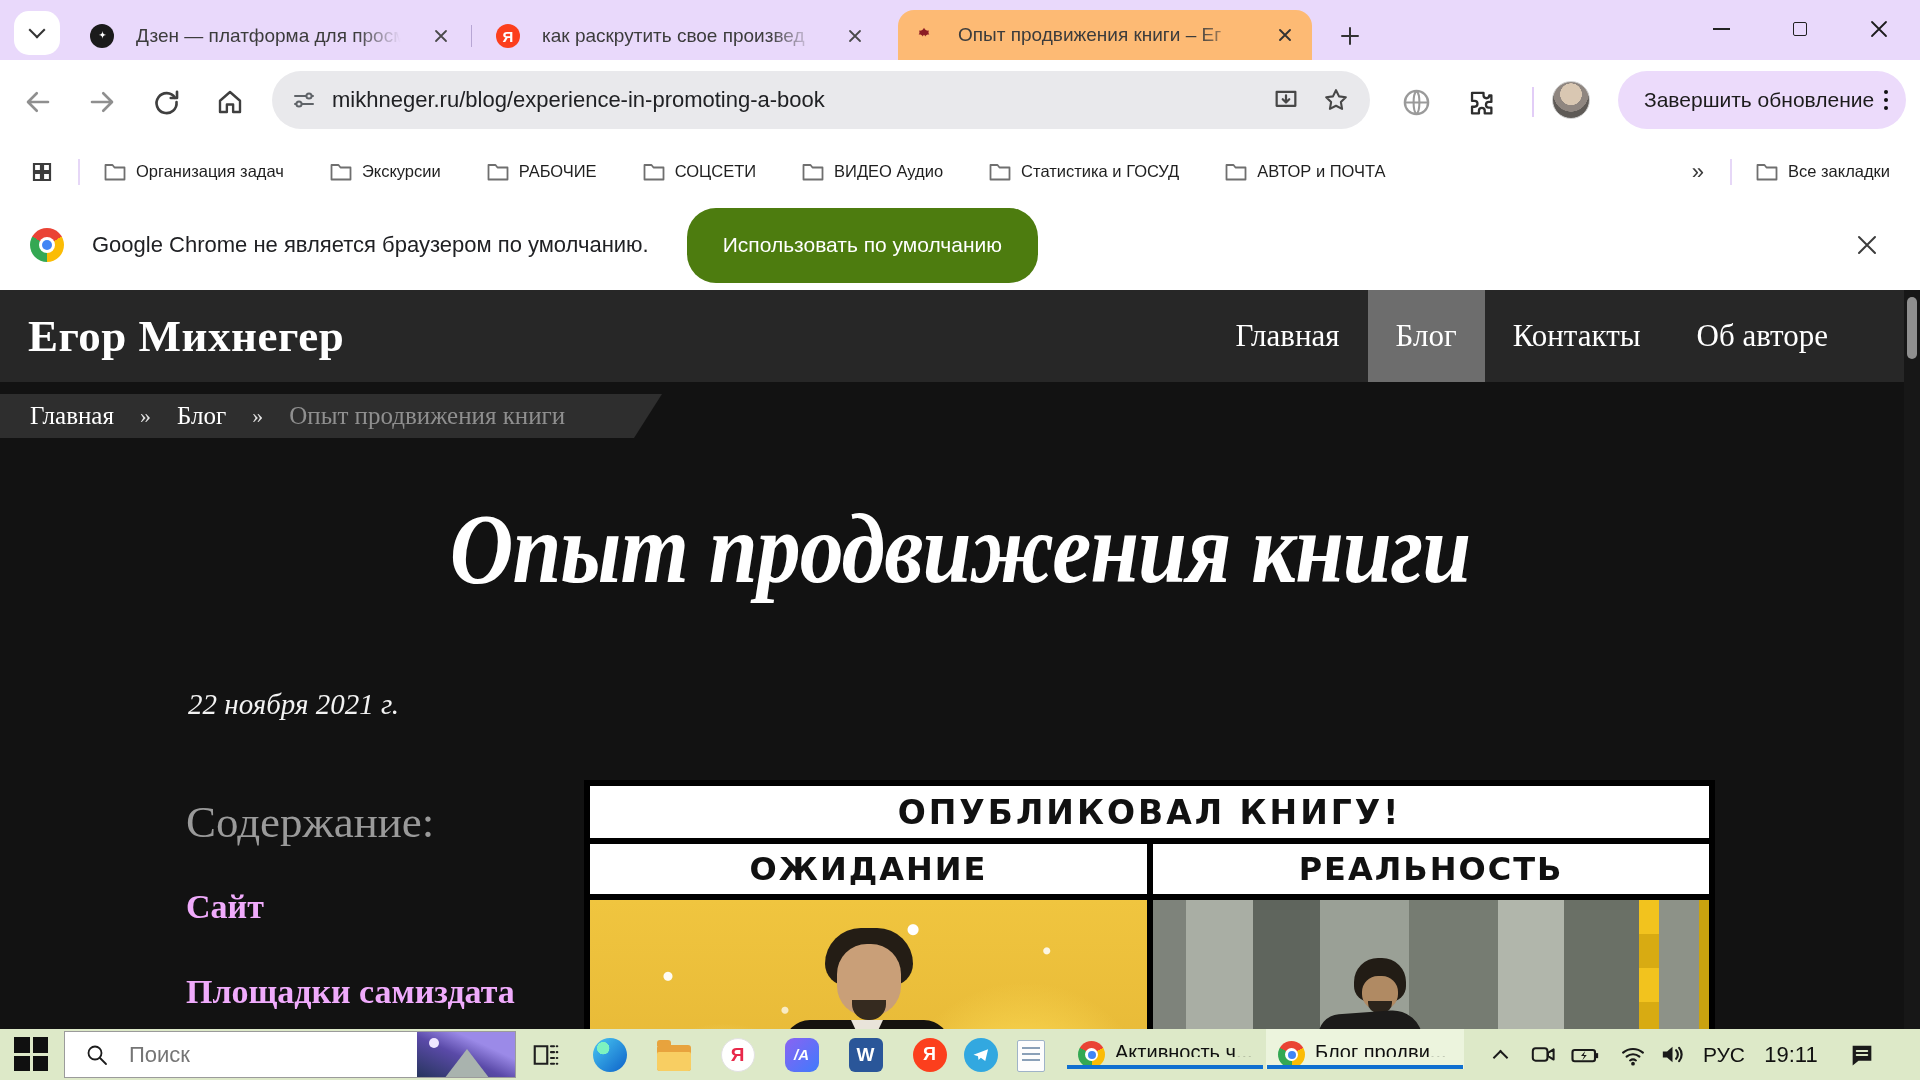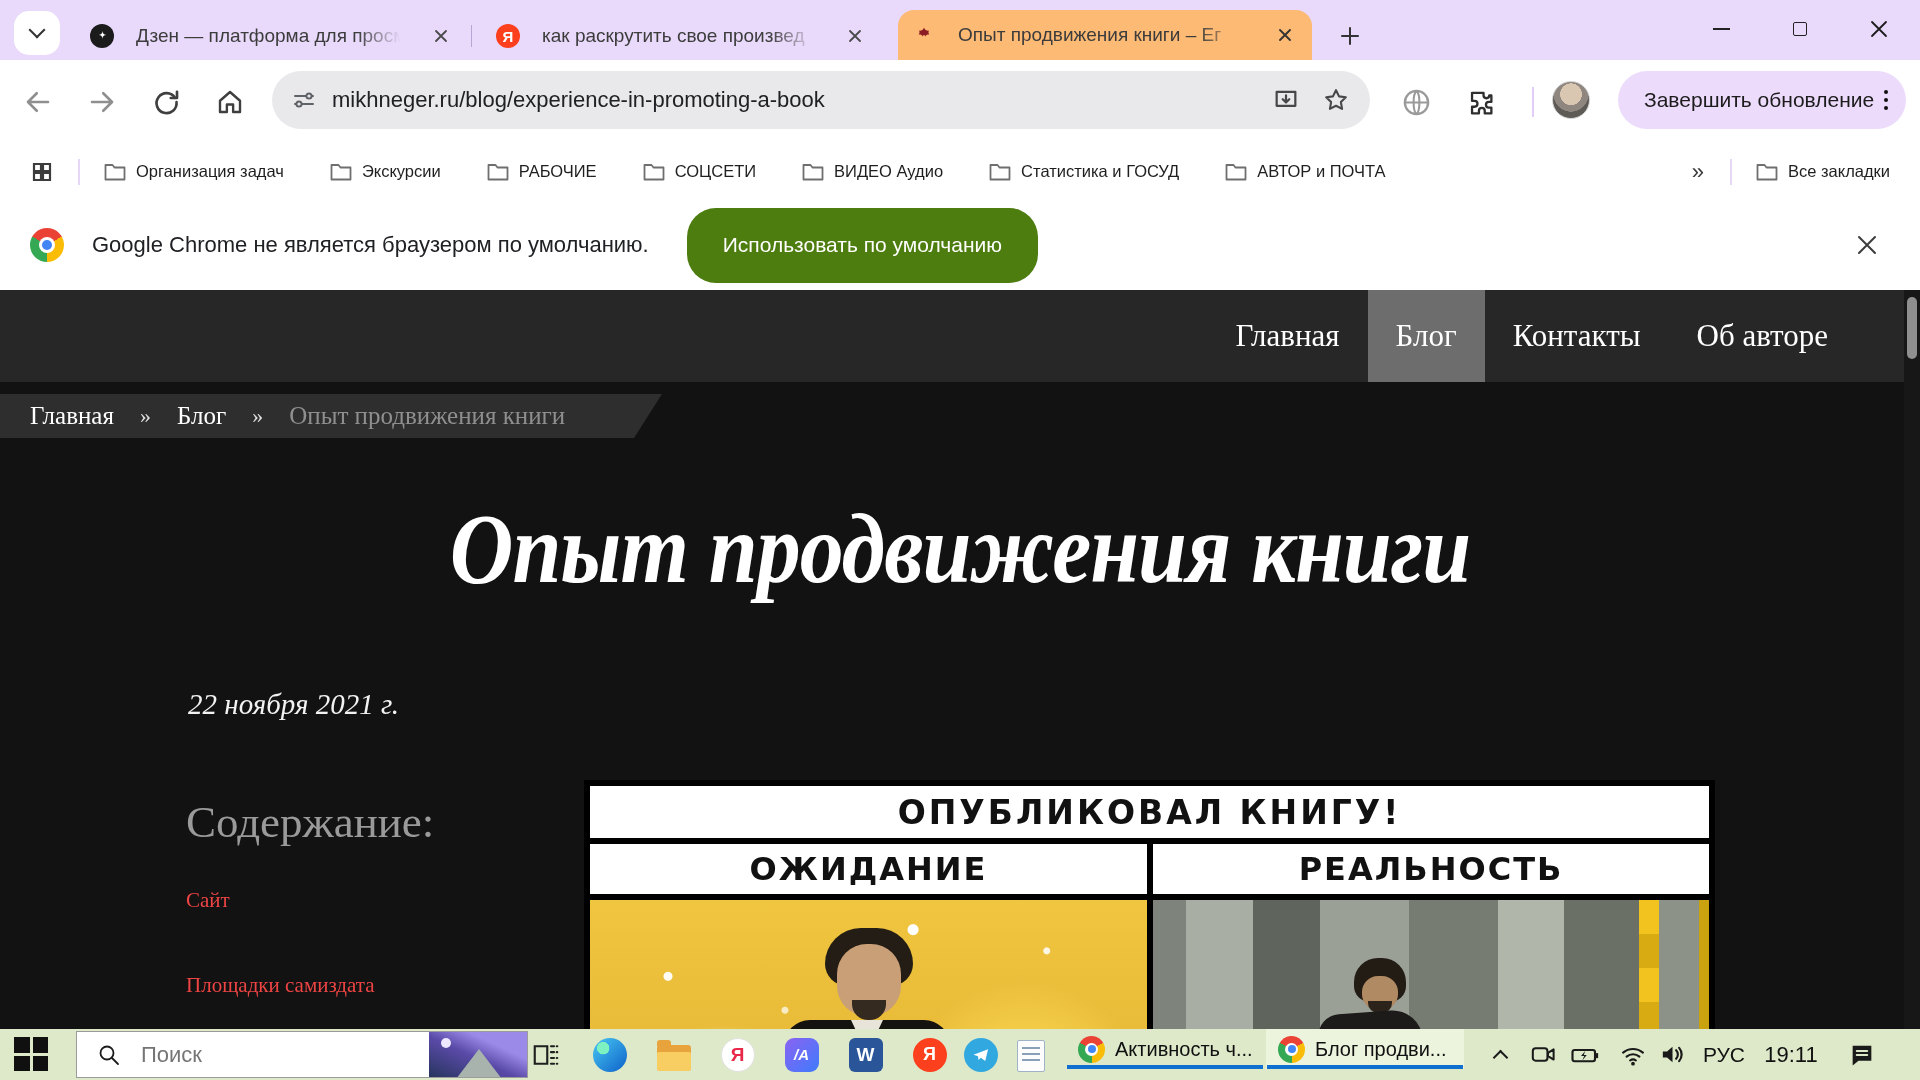--- a/index.html
+++ b/index.html
@@ -68,21 +68,21 @@
   .sitenav .nitem.active{background:#6d6d6d}
   .crumbband{margin-top:12px;height:44px;width:662px;background:#2e2e2e;display:flex;align-items:center;gap:26px;padding-left:30px;
     clip-path:polygon(0 0,100% 0,calc(100% - 28px) 100%,0 100%)}
   .crumb{font-size:25px;color:#fff;text-decoration:none;font-family:"Liberation Serif",serif}
   .crumb.current{color:#8f8f8f}
   .crumbsep{color:#e3e3e3;font-size:22px}
   .arttitle{position:absolute;left:0;top:208px;width:1920px;text-align:center;color:#fff}
   .arttitle span{display:inline-block;font-style:italic;font-weight:700;font-size:88px;transform:scaleY(1.12);letter-spacing:-1px}
   .artdate{position:absolute;left:188px;top:398px;font-style:italic;font-size:29px;color:#f2f2f2}
   .tochead{position:absolute;left:186px;top:506px;font-size:45px;color:#9a9a9a}
-  .tocitem{position:absolute;left:186px;font-size:21px;font-weight:400;color:#ef4444;text-decoration:none;font-family:"Liberation Serif",serif}
+  .tocitem{position:absolute;left:186px;font-size:34px;font-weight:700;color:#f0abfc;text-decoration:none;font-family:"Liberation Serif",serif}
   .toc0{top:598px}.toc1{top:683px}
 
   
   .meme{position:absolute;left:584px;top:490px;width:1131px;height:560px;background:#000;padding:6px}
   .memetop{height:52px;background:#fff;display:flex;align-items:center;justify-content:center;
     font-family:"DejaVu Sans",sans-serif;font-weight:700;font-size:33px;letter-spacing:3px;color:#111}
   .memerow{display:flex;height:50px;margin-top:6px;gap:6px}
   .memecell{background:#fff;display:flex;align-items:center;justify-content:center;
     font-family:"DejaVu Sans",sans-serif;font-weight:700;font-size:32px;letter-spacing:2px;color:#111}
   .cell-left{width:557px}
@@ -114,41 +114,41 @@
   .real-pole2{position:absolute;right:0;top:0;width:10px;height:100%;background:#caa20f}
 
   
   .scrolltrack{position:absolute;right:0;top:290px;width:16px;height:739px;background:#171717}
   .scrollthumb{position:absolute;right:3px;top:297px;width:10px;height:62px;border-radius:5px;background:#8f8f8f}
 
   
   .taskbar{position:absolute;left:0;bottom:0;width:1920px;height:51px;background:#dde9c8}
   .startbtn{position:absolute;left:14px;top:8px;width:34px;height:34px;display:grid;grid-template-columns:1fr 1fr;grid-template-rows:1fr 1fr;gap:3px;background:none;border:none;cursor:pointer}
   .startbtn i{background:#101010}
-  .tsearch{position:absolute;left:76px;top:2px;width:452px;height:47px;background:#fff;border:1px solid #9b9b9b;display:flex;align-items:center}
+  .tsearch{position:absolute;left:64px;top:2px;width:452px;height:47px;background:#fff;border:1px solid #9b9b9b;display:flex;align-items:center}
   .tsearch svg{margin-left:20px;flex:none}
   .tsearch input{border:none;outline:none;background:none;font-size:22px;color:#454545;margin-left:20px;flex:1;min-width:0;font-family:"Liberation Sans",sans-serif}
   .bingart{width:98px;height:45px;flex:none;position:relative;overflow:hidden;background:linear-gradient(205deg,#9b8ae8 0 30%,#5a4aa8 55%,#27355e)}
   .bingart::before{content:"";position:absolute;left:24px;bottom:-6px;border-left:26px solid transparent;border-right:26px solid transparent;border-bottom:34px solid #a9b3ae}
   .bingart::after{content:"";position:absolute;left:12px;top:6px;width:10px;height:10px;border-radius:50%;background:#efe7ff}
   .tbicon{position:absolute;top:8px;width:35px;height:35px;display:flex;align-items:center;justify-content:center;border:none;background:none;cursor:pointer}
   .circ{width:34px;height:34px;border-radius:50%;display:flex;align-items:center;justify-content:center}
   .edge{background:radial-gradient(circle at 30% 30%,#7df2c0 0 18%,transparent 19%),linear-gradient(135deg,#49c7f2,#0d62c9)}
   .folder{position:relative;width:34px;height:26px;margin-top:6px}
   .folder .back{position:absolute;inset:0;background:#e8a33d;border-radius:3px}
   .folder .back::before{content:"";position:absolute;left:0;top:-5px;width:14px;height:6px;background:#e8a33d;border-radius:3px 3px 0 0}
   .folder .front{position:absolute;left:0;right:0;bottom:0;height:19px;background:#f8ce62;border-radius:2px 2px 3px 3px}
   .ywhite{background:#fff;border:1px solid #e2e2e2;color:#e8294a;font-weight:700;font-size:19px}
   .alice{width:34px;height:34px;border-radius:9px;background:linear-gradient(135deg,#8a63f2,#3f7bfc);color:#fff;font-weight:700;font-style:italic;font-size:15px;display:flex;align-items:center;justify-content:center}
   .word{width:34px;height:34px;border-radius:6px;background:#2a5699;color:#fff;font-weight:700;font-size:19px;display:flex;align-items:center;justify-content:center}
   .yred{background:#fc3f1d;color:#fff;font-weight:700;font-size:18px}
   .tg{background:#32a8e0}
   .notepad{width:28px;height:32px;background:#fdfdfd;border:1px solid #9fb3c8;border-radius:2px;position:relative;margin-top:2px}
   .notepad::before{content:"";position:absolute;left:4px;top:6px;width:18px;height:2px;background:#8aa0b8;box-shadow:0 6px 0 #8aa0b8,0 12px 0 #8aa0b8}
-  .taskbtn{position:absolute;top:0;height:40px;display:flex;align-items:center;gap:10px;padding:0 12px;border:none;background:none;cursor:pointer}
+  .taskbtn{position:absolute;top:0;height:40px;display:flex;gap:10px;padding:12px 12px;border:none;background:none;cursor:pointer}
   .taskbtn .tlabel{font-size:20px;color:#101010;white-space:nowrap;overflow:hidden}
   .taskbtn .uline{position:absolute;left:1px;right:1px;bottom:0;height:4px;background:#1070d0}
   .task0{left:1066px;width:198px}
   .task1{left:1266px;width:198px;background:#ecf4dd}
   .minichrome{position:relative;width:27px;height:27px;border-radius:50%;flex:none;background:conic-gradient(from -60deg,#ea4335 0 120deg,#fbbc05 0 240deg,#34a853 0 360deg)}
   .minichrome .wring{position:absolute;inset:7px;background:#fff;border-radius:50%}
   .minichrome .bdot{position:absolute;inset:9.5px;background:#4285f4;border-radius:50%}
   .tray{position:absolute;top:0;height:51px;display:flex;align-items:center;justify-content:center;border:none;background:none;cursor:pointer}
   .chevup{width:11px;height:11px;border-left:2.4px solid #1a1a1a;border-top:2.4px solid #1a1a1a;transform:rotate(45deg);margin-top:5px}
   .langtxt{font-size:21px;color:#111}
@@ -360,20 +360,21 @@
     <button class="bannerclose">
       <svg width="22" height="22" viewBox="0 0 22 22">
           <path d="M3 3l16 16M19 3L3 19" stroke="#3c3c3c" stroke-width="2" stroke-linecap="round"></path>
         </svg>
     </button>
   </div>
 
   <div class="site">
 
     <div class="siteheader">
+      <div class="brand">Егор Михнегер</div>
       <nav class="sitenav">
         <a class="nitem">Главная</a>
         <a class="nitem active">Блог</a>
         <a class="nitem">Контакты</a>
         <a class="nitem">Об авторе</a>
       </nav>
     </div>
 
     <div class="crumbband">
       <a class="crumb">Главная</a>

